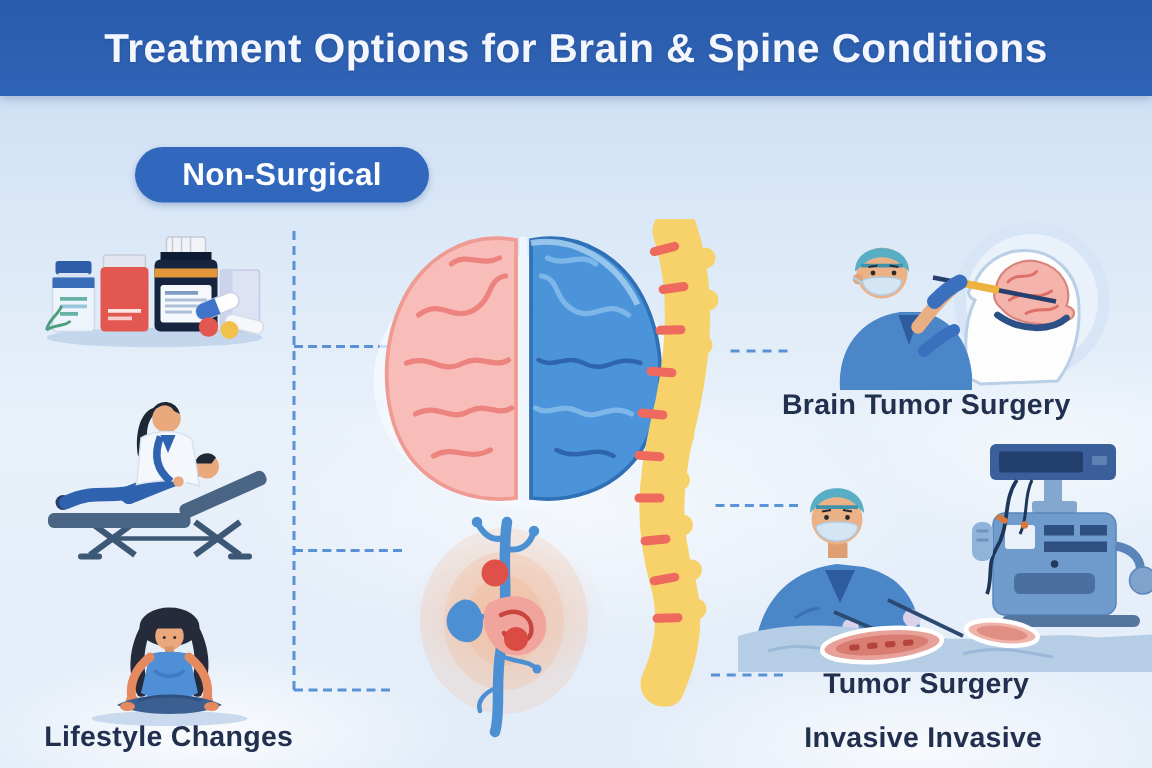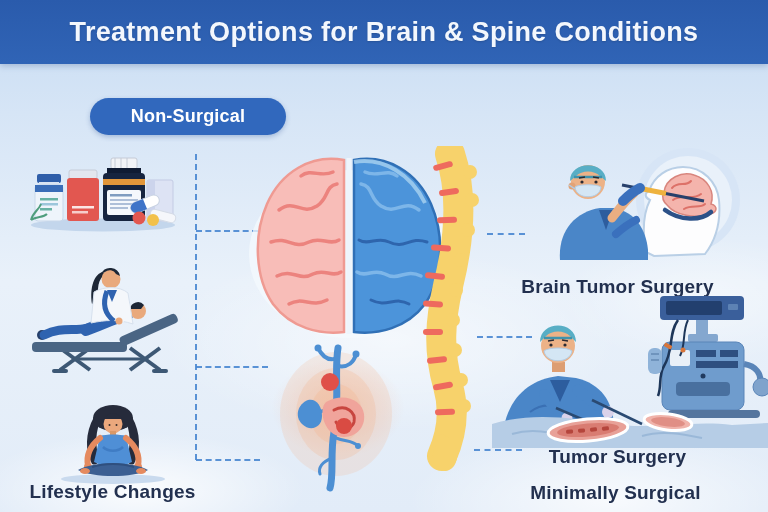--- a/index.html
+++ b/index.html
@@ -24,21 +24,21 @@
     box-shadow:0 2px 6px rgba(30,60,120,.25);
   }
   .banner-title {
     color:#f3f7fd; font-size:27px; font-weight:bold; letter-spacing:.3px;
     text-shadow:0 1px 2px rgba(0,0,0,.15); white-space:nowrap;
   }
 
   .pill {
     position:absolute; height:37px; background:#3168bd; border-radius:19px;
     display:flex; align-items:center; justify-content:center;
-    color:#ffffff; font-size:18px; font-weight:bold; letter-spacing:.2px;
+    color:#ffffff; font-size:21px; font-weight:bold; letter-spacing:.2px;
     box-shadow:0 2px 5px rgba(40,80,150,.30);
   }
   .pill-nonsurgical { left:90px; top:98px; width:196px; }
   .pill-surgical   { left:487px; top:98px; width:199px; }
 
   .label {
     position:absolute; text-align:center; color:#22304f;
     font-weight:bold; font-size:19px; letter-spacing:.2px; white-space:nowrap;
   }
 
@@ -329,21 +329,21 @@
         <path d="M74,33 C74,12 110,12 110,33 L104,28 C98,22 86,22 80,28 Z" fill="#58aec5"></path>
         <path d="M78,29 L106,29" stroke="#3f93ad" stroke-width="2.5"></path>
         <circle cx="86" cy="34" r="1.6" fill="#2a2a33"></circle>
           <circle cx="100" cy="34" r="1.6" fill="#2a2a33"></circle>
         <path d="M83,30 L89,29 M97,29 L103,30" stroke="#2a2a33" stroke-width="1.5"></path>
         <path d="M79,39 C80,52 104,52 105,39 C101,36 83,36 79,39 Z" fill="#d4e6f4" stroke="#b3cde4"></path>
         <line x1="79" y1="41" x2="73" y2="37" stroke="#b3cde4" stroke-width="1.5"></line>
       </g>
     </svg>
   </div>
-  <div class="label" style="left:505px; top:276px; width:225px;">Brain Tumor Surgery</div>
+  <div class="label" style="left:505px; top:260px; width:225px;">Brain Tumor Surgery</div>
 
   <div class="illo" style="left:492px; top:290px;">
     <svg width="276" height="158" viewBox="0 0 276 158">
 
       <g>
         <rect x="168" y="6" width="84" height="24" rx="4" fill="#3a5f9b"></rect>
         <rect x="174" y="11" width="56" height="14" rx="2" fill="#223f6e"></rect>
         <rect x="236" y="14" width="10" height="6" rx="1" fill="#5d82b4"></rect>
         <rect x="204" y="30" width="12" height="16" fill="#84a7cf"></rect>
         <rect x="196" y="44" width="30" height="8" rx="2" fill="#84a7cf"></rect>
@@ -400,15 +400,15 @@
           <rect x="14" y="-2" width="7" height="4" rx="1.5" fill="#b5453c"></rect>
         </g>
         <g transform="translate(176,132) rotate(7)">
           <ellipse cx="0" cy="0" rx="24" ry="8" fill="#f0b3aa" stroke="#ffffff" stroke-width="3"></ellipse>
           <ellipse cx="0" cy="0" rx="17" ry="4.5" fill="#e08f85"></ellipse>
         </g>
       </g>
     </svg>
   </div>
   <div class="label" style="left:505px; top:446px; width:225px;">Tumor Surgery</div>
-  <div class="label" style="left:498px; top:482px; width:235px;">Minimally Surgical</div>
+  <div class="label" style="left:498px; top:482px; width:235px;">Invasive Invasive</div>
 
 </div>
 
 </body></html>

